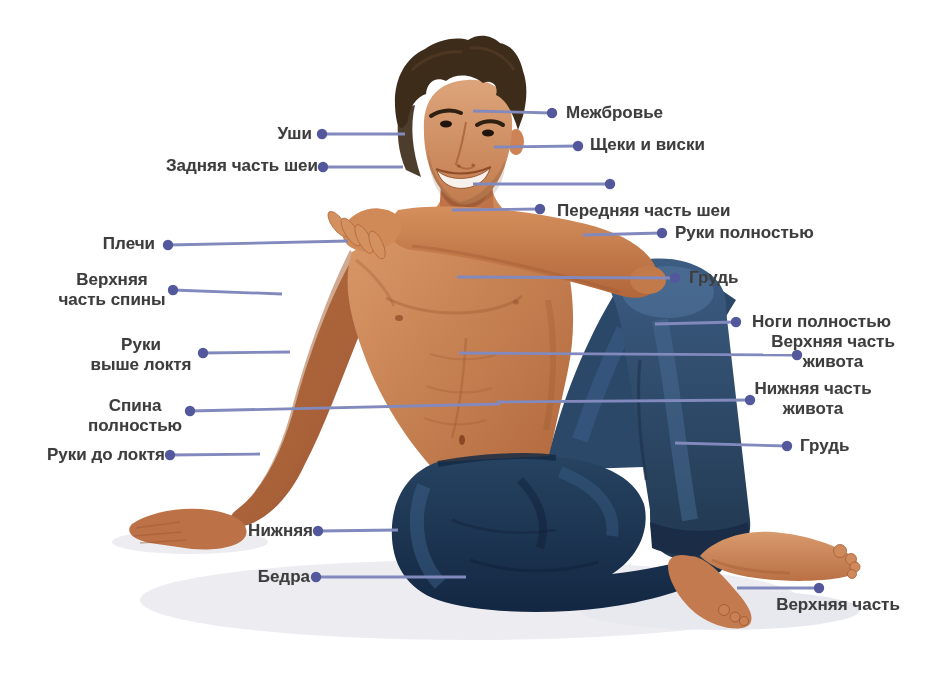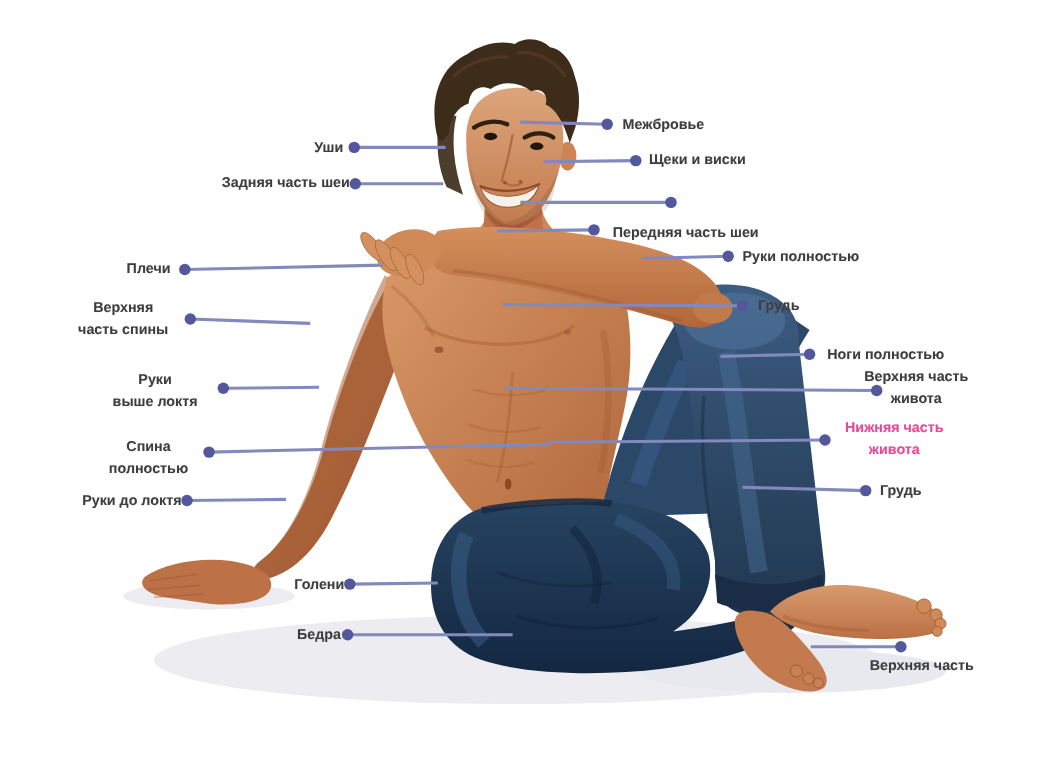--- a/index.html
+++ b/index.html
@@ -5,21 +5,21 @@
   html,body{margin:0;padding:0;background:#ffffff;}
   #stage{
     position:relative;width:947px;height:700px;overflow:hidden;
     background:#ffffff;font-family:"Liberation Sans","DejaVu Sans",sans-serif;
   }
   #figure-layer,#leader-layer{position:absolute;left:0;top:0;width:947px;height:700px;}
   #leader-layer{pointer-events:none;}
   #label-layer{position:absolute;left:0;top:0;width:947px;height:700px;pointer-events:none;}
   .body-label{
     position:absolute;
-    font-weight:bold;font-size:13px;line-height:20px;
+    font-weight:bold;font-size:17px;line-height:20px;
     white-space:nowrap;color:#3d3d3d;
     text-shadow:0 0 1px rgba(120,120,120,0.35);
   }
 </style>
 </head>
 <body>
 
 <div id="stage">
 
   <svg id="figure-layer" viewBox="0 0 947 700" aria-hidden="true">
@@ -238,36 +238,36 @@
         <div>Ноги полностью</div>
       </div>
       <div class="body-label" style="color: rgb(61, 61, 61); top: 332px; left: 833px; transform: translateX(-50%); text-align: center;">
         <div>Верхняя часть</div>
         <div>живота</div>
       </div>
       <div class="body-label" style="color: rgb(61, 61, 61); top: 335px; left: 141px; transform: translateX(-50%); text-align: center;">
         <div>Руки</div>
         <div>выше локтя</div>
       </div>
-      <div class="body-label" style="color: #ec4899; top: 379px; left: 813px; transform: translateX(-50%); text-align: center;">
+      <div class="body-label" style="color: #404040; top: 379px; left: 813px; transform: translateX(-50%); text-align: center;">
         <div>Нижняя часть</div>
         <div>живота</div>
       </div>
       <div class="body-label" style="color: rgb(61, 61, 61); top: 396px; left: 135px; transform: translateX(-50%); text-align: center;">
         <div>Спина</div>
         <div>полностью</div>
       </div>
       <div class="body-label" style="color: rgb(61, 61, 61); top: 445px; right: 782px; text-align: right;">
         <div>Руки до локтя</div>
       </div>
       <div class="body-label" style="color: rgb(61, 61, 61); top: 436px; left: 800px; text-align: left;">
         <div>Грудь</div>
       </div>
       <div class="body-label" style="color: rgb(61, 61, 61); top: 521px; right: 634px; text-align: right;">
-        <div>Голени</div>
+        <div>Нижняя</div>
       </div>
       <div class="body-label" style="color: rgb(61, 61, 61); top: 567px; right: 637px; text-align: left;">
         <div>Бедра</div>
       </div>
       <div class="body-label" style="color: rgb(61, 61, 61); top: 595px; left: 838px; transform: translateX(-50%); text-align: center;">
         <div>Верхняя часть</div>
       </div>
     </div>
 
 </div>

